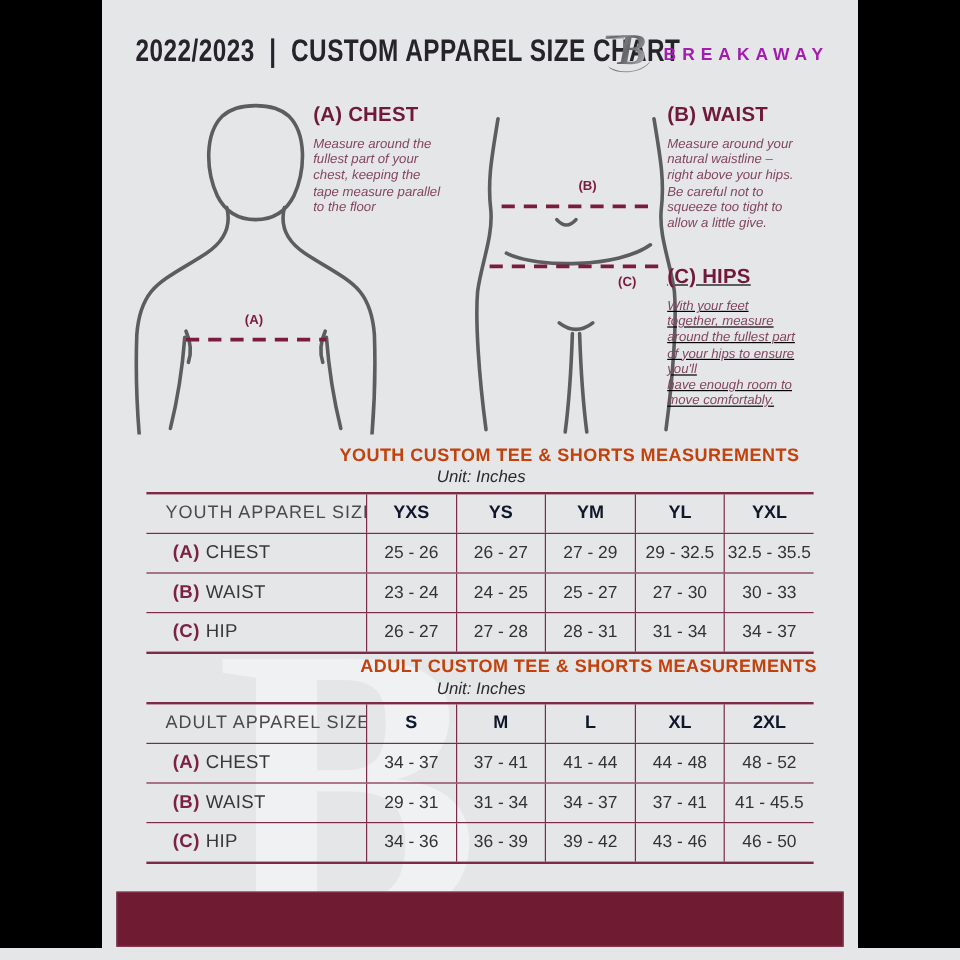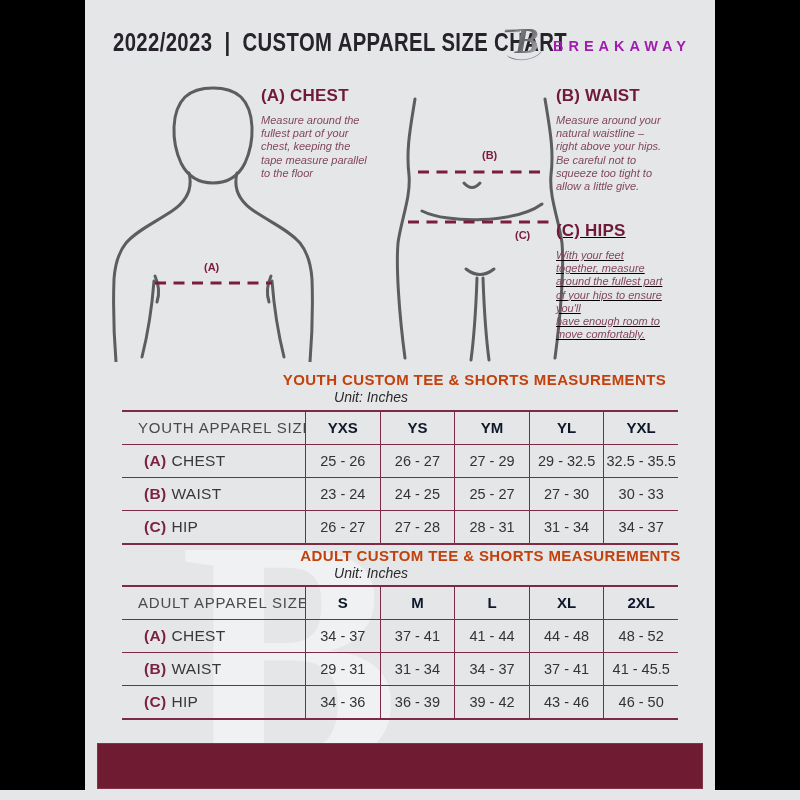--- a/index.html
+++ b/index.html
@@ -50,21 +50,21 @@
   #instB{left:556px;top:86px;width:160px;}
   #instC{left:556px;top:221px;width:162px;text-decoration:underline;}
 
   
   .tbl-title{
     position:absolute;left:85px;width:711px;text-align:center;
     font-size:15px;font-weight:bold;color:#c2410c;letter-spacing:.4px;z-index:2;margin-left:34px;
   }
   .tbl-unit{
     position:absolute;left:85px;width:572px;text-align:center;
-    font-size:14px;font-style:italic;color:#2b2b2d;z-index:2;
+    font-size:14px;font-style:italic;color:#2b2b2d;z-index:2;padding-left:30px;
   }
   #youthTitle{top:371px;} #youthUnit{top:389px;}
   #adultTitle{top:547px;padding-left:16px;} #adultUnit{top:565px;}
 
   
   .size-table{
     position:absolute;left:122px;width:556px;z-index:2;
     border-top:2px solid #7d2b45;border-bottom:2px solid #7d2b45;
   }
   #youthTable{top:410px;}

